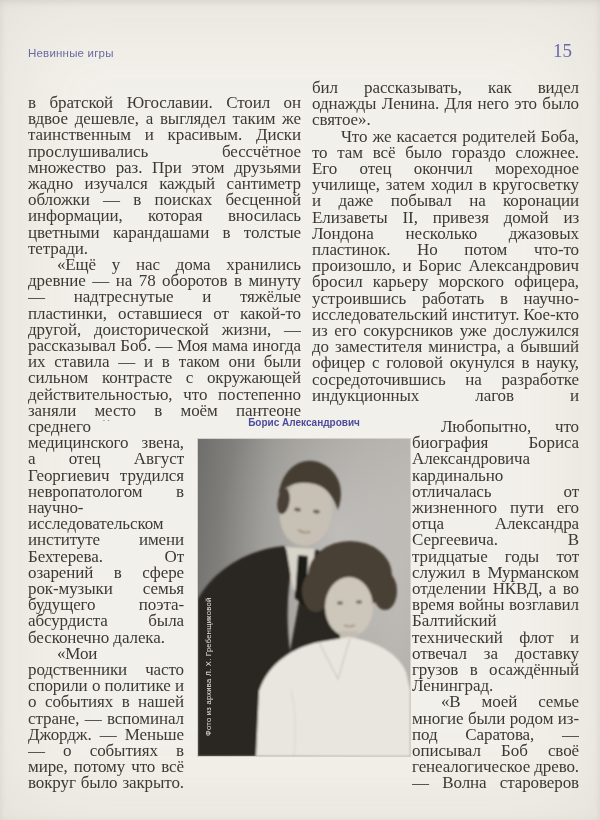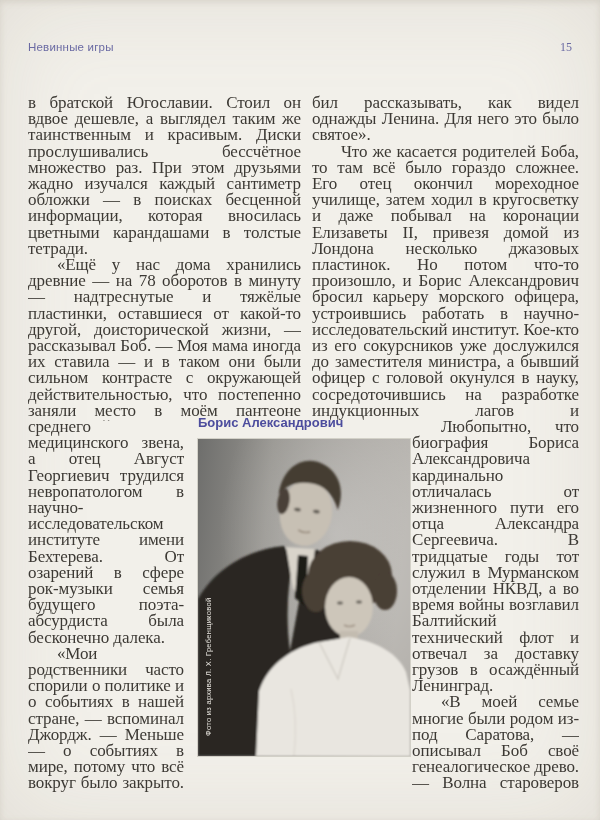--- a/index.html
+++ b/index.html
@@ -15,38 +15,39 @@
   .running-head{
     position:absolute;left:28px;right:28px;top:40px;height:16px;
     display:flex;justify-content:space-between;align-items:baseline;
   }
   .running-title{
     font-family:"Liberation Sans","DejaVu Sans",sans-serif;
     font-size:11.5px;font-weight:500;letter-spacing:.2px;color:var(--accent);
   }
   .pagenum{
     font-family:"Liberation Serif","DejaVu Serif",serif;
-    font-size:12px;color:var(--accent);
+    font-size:19px;color:var(--accent);
   }
   .tcol{
     position:absolute;overflow:hidden;color:var(--ink);
     font-size:17px;line-height:16.2px;text-align:justify;
     letter-spacing:-0.1px;
   }
   .tcol p{margin:0;}
   .tcol p.indent{text-indent:1.7em;}
   .lw{left:28px;top:95px;width:273px;height:326px;}
-  .rw{left:312px;top:95px;width:267px;height:326px;}
+  .rw{left:312px;top:80px;width:267px;height:326px;}
   .ln{left:28px;top:419px;width:156px;height:374px;}
   .rn{left:412px;top:419px;width:167px;height:374px;}
   .photo-fig{position:absolute;left:198px;top:416px;width:212px;margin:0;}
   .photo-caption{
     font-family:"Liberation Sans","DejaVu Sans",sans-serif;
-    font-size:13px;font-weight:bold;line-height:14.5px;color:var(--caption);
+    font-size:10px;font-weight:bold;line-height:14.5px;color:var(--caption);
     margin-bottom:8px;
+    text-align:center;
   }
   .photo{
     width:212px;height:317px;background:#8b8b8b;
     box-shadow:0 0 0 1px rgba(120,115,100,0.25);
   }
   .photo svg{display:block;}
 </style>
 </head>
 <body>
 

